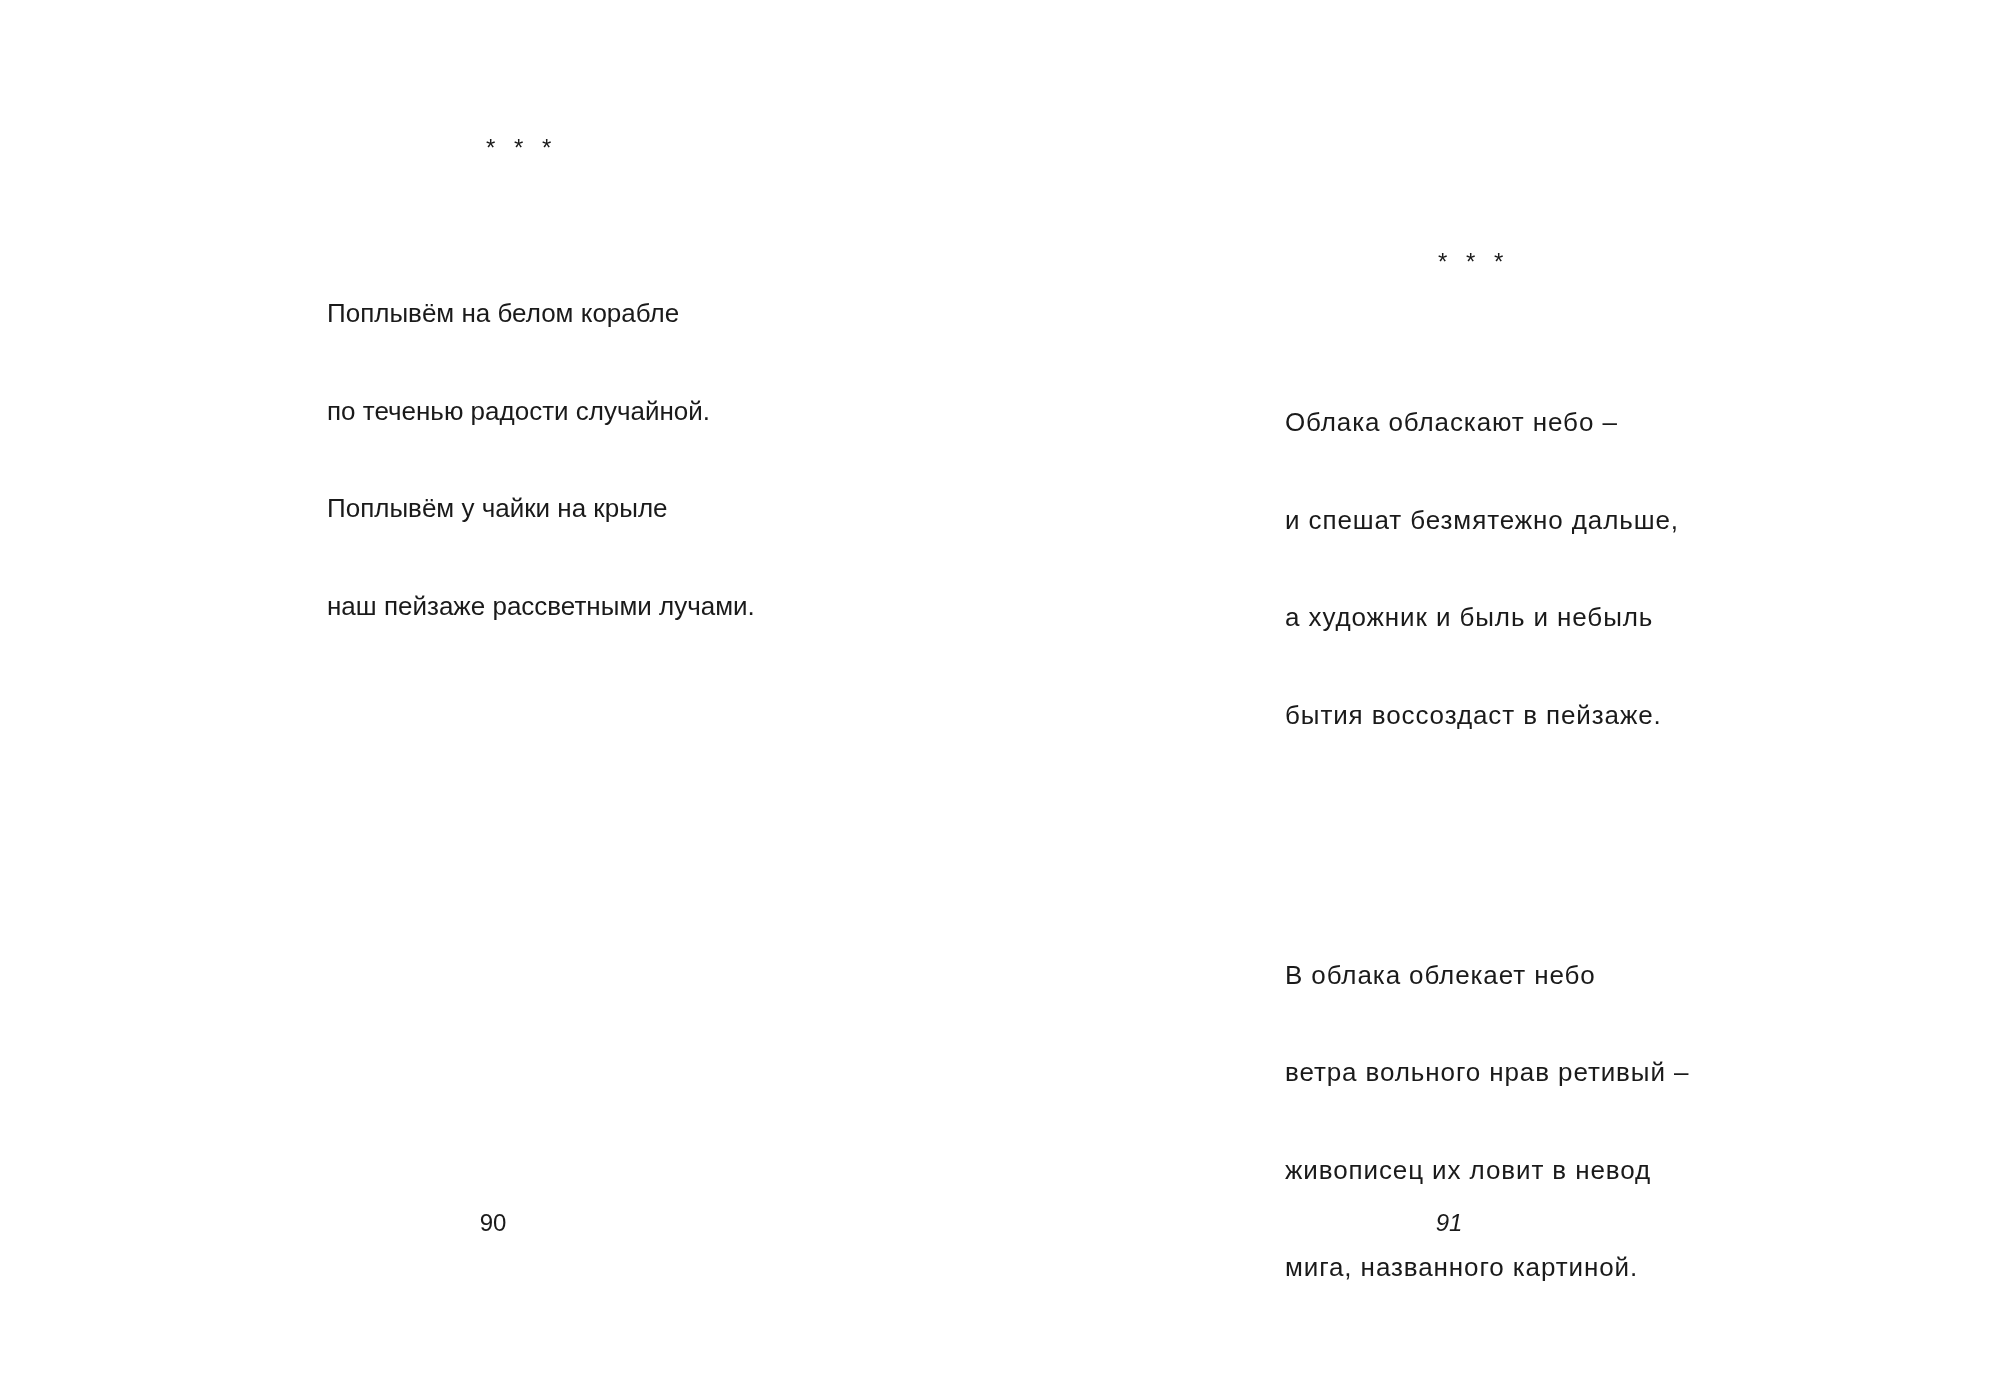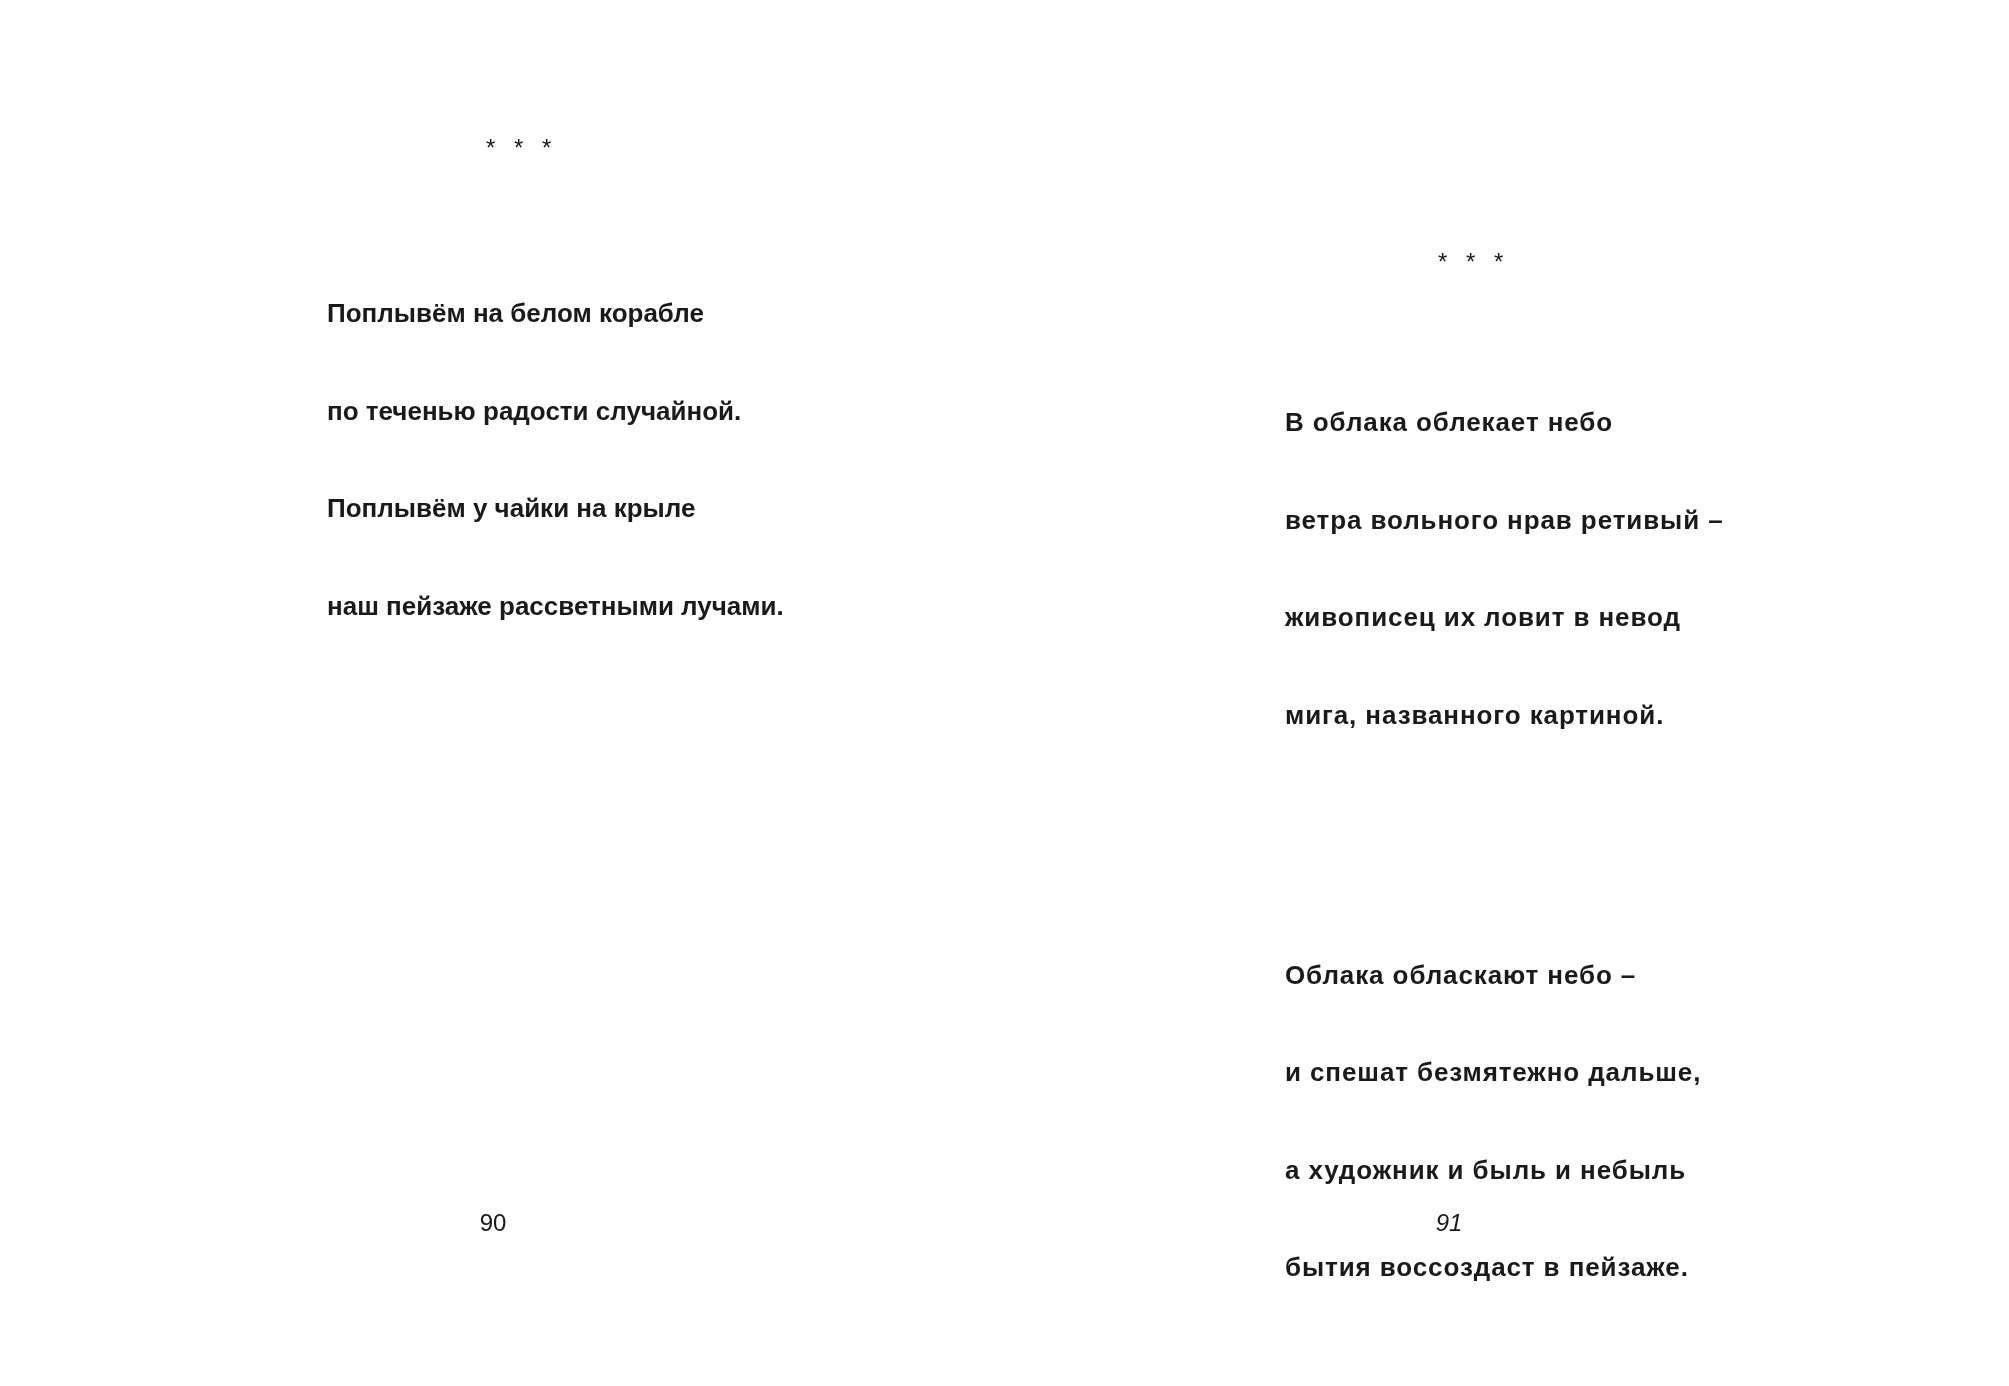--- a/index.html
+++ b/index.html
@@ -38,21 +38,20 @@
       white-space: pre;
       margin: 0;
     }
     .poem .stanza {
       margin: 0 0 32.5px 0;
     }
     .poem .stanza:last-child { margin-bottom: 0; }
     .poem .line {
       display: block;
       height: 32.5px;
-      font-weight: bold;
     }
     .page-right .poem { letter-spacing: 0.9px; }
 
     .page-number {
       position: absolute;
       font-size: 24px;
       line-height: 30px;
       width: 80px;
       text-align: center;
     }
@@ -91,30 +90,30 @@
   </div>
 
   <div class="page-number">90</div>
 </div>
 
 <div class="page page-right">
   <div class="asterisks">* * *</div>
 
   <div class="poem">
     <div class="stanza">
+      <span class="line">Облака обласкают небо –</span>
+      <span class="line">и спешат безмятежно дальше,</span>
+      <span class="line">а художник и быль и небыль</span>
+      <span class="line">бытия воссоздаст в пейзаже.</span>
+    </div>
+    <div class="stanza">
       <span class="line">В облака облекает небо</span>
       <span class="line">ветра вольного нрав ретивый –</span>
       <span class="line">живописец их ловит в невод</span>
       <span class="line">мига, названного картиной.</span>
-    </div>
-    <div class="stanza">
-      <span class="line">Облака обласкают небо –</span>
-      <span class="line">и спешат безмятежно дальше,</span>
-      <span class="line">а художник и быль и небыль</span>
-      <span class="line">бытия воссоздаст в пейзаже.</span>
     </div>
     
     
     
   </div>
 
   <div class="page-number">91</div>
 </div>
 
 </body></html>

